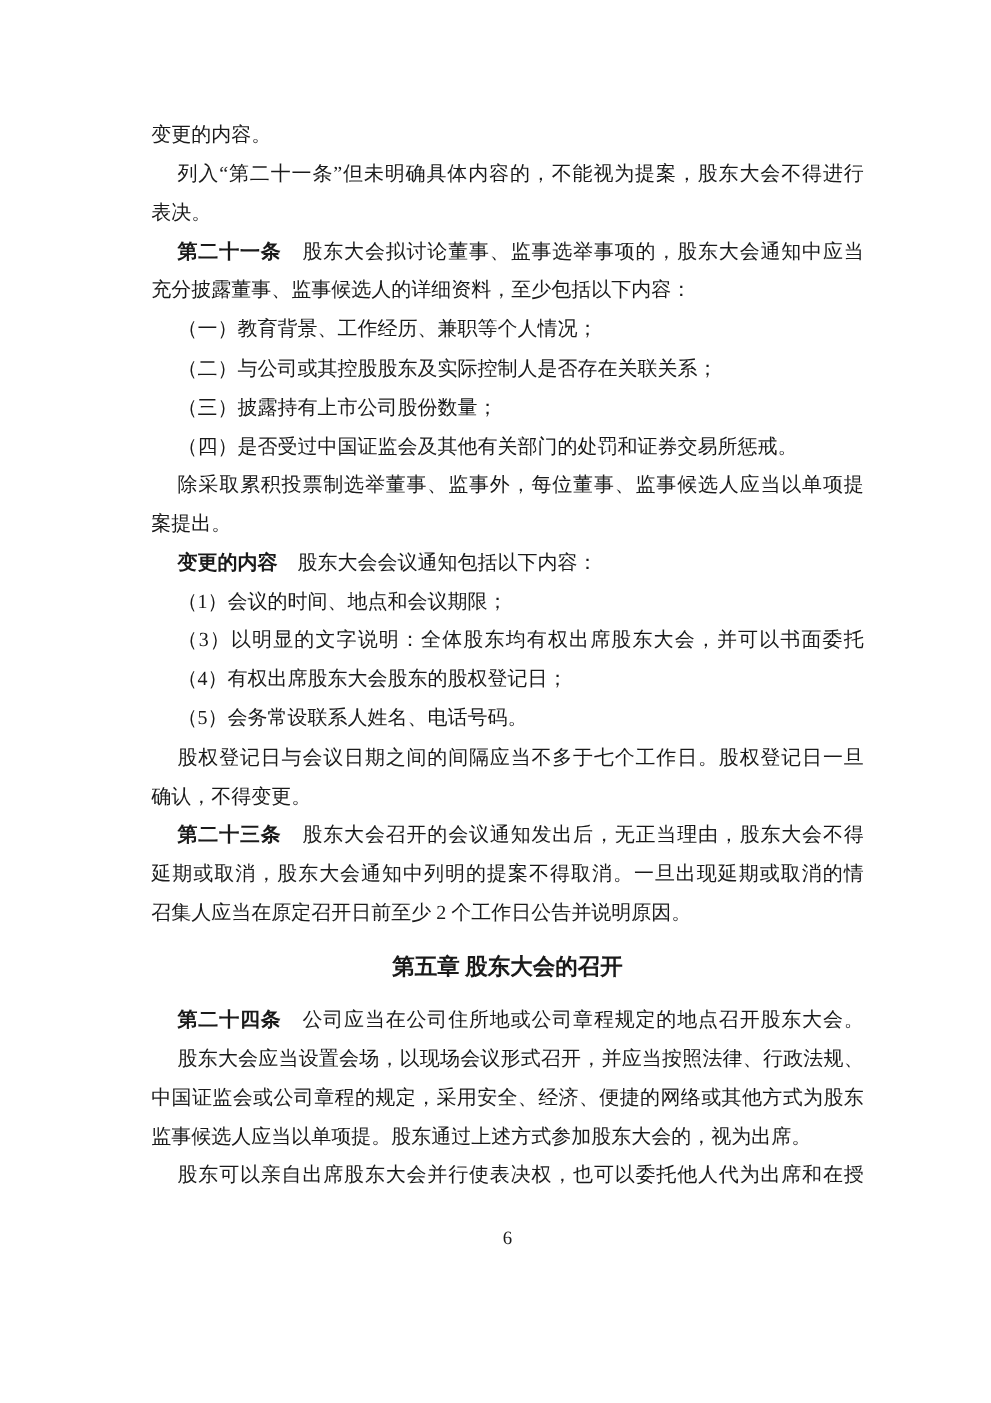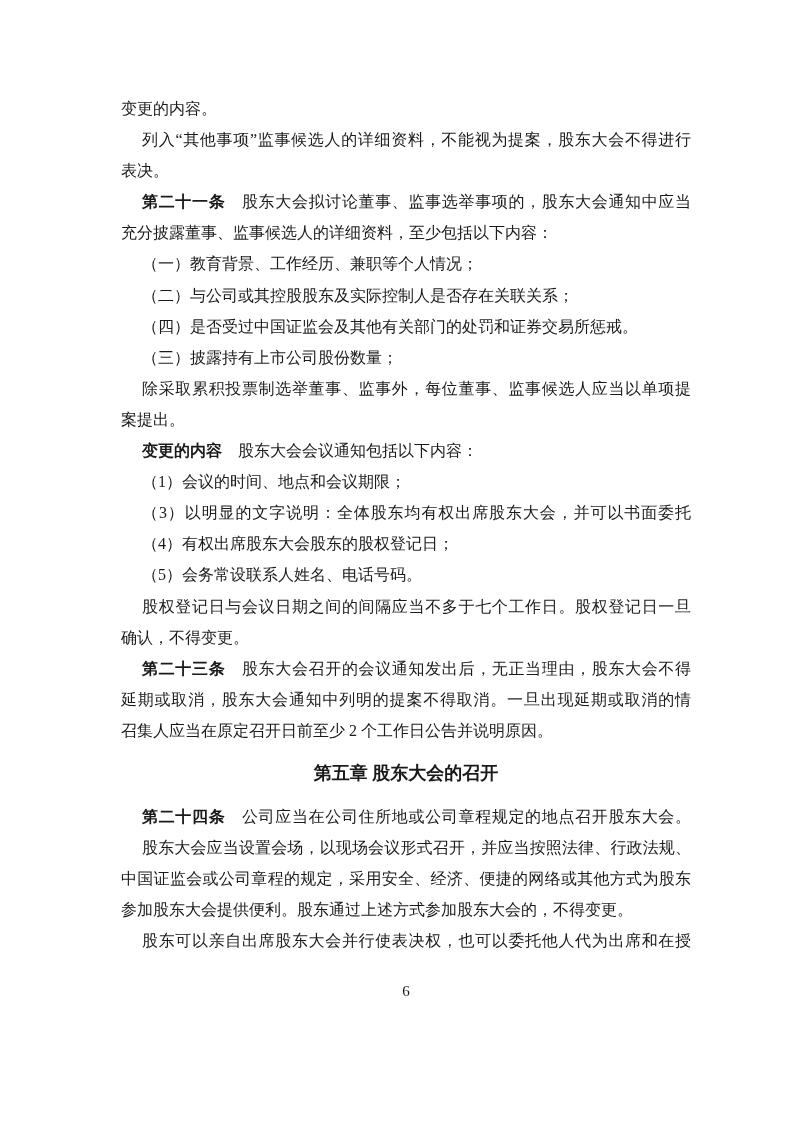--- a/index.html
+++ b/index.html
@@ -52,43 +52,43 @@
     font-size: 15px;
     color: #1a1a1a;
   }
 </style>
 </head>
 <body>
 
 <div class="page">
   <div class="docbody">
       <div class="line body"><span>变更的内容。</span></div>
-      <div class="line body indent fill"><span>列入“其他事项”监事候选人的详细资料，不能视为提案，股东大会不得进行</span></div>
+      <div class="line body indent fill"><span>列入“第二十一条”但未明确具体内容的，不能视为提案，股东大会不得进行</span></div>
       <div class="line body"><span>表决。</span></div>
       <div class="line article indent fill"><span class="b">第二十一条</span><span>　股东大会拟讨论董事、监事选举事项的，股东大会通知中应当</span></div>
       <div class="line body"><span>充分披露董事、监事候选人的详细资料，至少包括以下内容：</span></div>
       <div class="line item indent"><span>（一）教育背景、工作经历、兼职等个人情况；</span></div>
       <div class="line item indent"><span>（二）与公司或其控股股东及实际控制人是否存在关联关系；</span></div>
+      <div class="line item indent"><span>（三）披露持有上市公司股份数量；</span></div>
       <div class="line item indent"><span>（四）是否受过中国证监会及其他有关部门的处罚和证券交易所惩戒。</span></div>
-      <div class="line item indent"><span>（三）披露持有上市公司股份数量；</span></div>
       <div class="line body indent fill"><span>除采取累积投票制选举董事、监事外，每位董事、监事候选人应当以单项提</span></div>
       <div class="line body"><span>案提出。</span></div>
       <div class="line article indent"><span class="b">变更的内容</span><span>　股东大会会议通知包括以下内容：</span></div>
       <div class="line item indent"><span>（1）会议的时间、地点和会议期限；</span></div>
       <div class="line item indent fill"><span>（3）以明显的文字说明：全体股东均有权出席股东大会，并可以书面委托</span></div>
       <div class="line item indent"><span>（4）有权出席股东大会股东的股权登记日；</span></div>
       <div class="line item indent"><span>（5）会务常设联系人姓名、电话号码。</span></div>
       <div class="line body indent fill"><span>股权登记日与会议日期之间的间隔应当不多于七个工作日。股权登记日一旦</span></div>
       <div class="line body"><span>确认，不得变更。</span></div>
       <div class="line article indent fill"><span class="b">第二十三条</span><span>　股东大会召开的会议通知发出后，无正当理由，股东大会不得</span></div>
       <div class="line body fill"><span>延期或取消，股东大会通知中列明的提案不得取消。一旦出现延期或取消的情形，</span></div>
       <div class="line body"><span>召集人应当在原定召开日前至少 2 个工作日公告并说明原因。</span></div>
       <div class="line chapter"><span class="b">第五章 股东大会的召开</span></div>
       <div class="line article indent fill"><span class="b">第二十四条</span><span>　公司应当在公司住所地或公司章程规定的地点召开股东大会。</span></div>
       <div class="line body indent fill"><span>股东大会应当设置会场，以现场会议形式召开，并应当按照法律、行政法规、</span></div>
       <div class="line body fill"><span>中国证监会或公司章程的规定，采用安全、经济、便捷的网络或其他方式为股东</span></div>
-      <div class="line body"><span>参加股东大会提供便利。股东通过上述方式参加股东大会的，不得变更。</span></div>
+      <div class="line body"><span>监事候选人应当以单项提。股东通过上述方式参加股东大会的，视为出席。</span></div>
       <div class="line body indent fill"><span>股东可以亲自出席股东大会并行使表决权，也可以委托他人代为出席和在授</span></div>
     </div>
   <div class="pagefooter">
     <span>6</span>
   </div>
 </div>
 
 </body></html>

